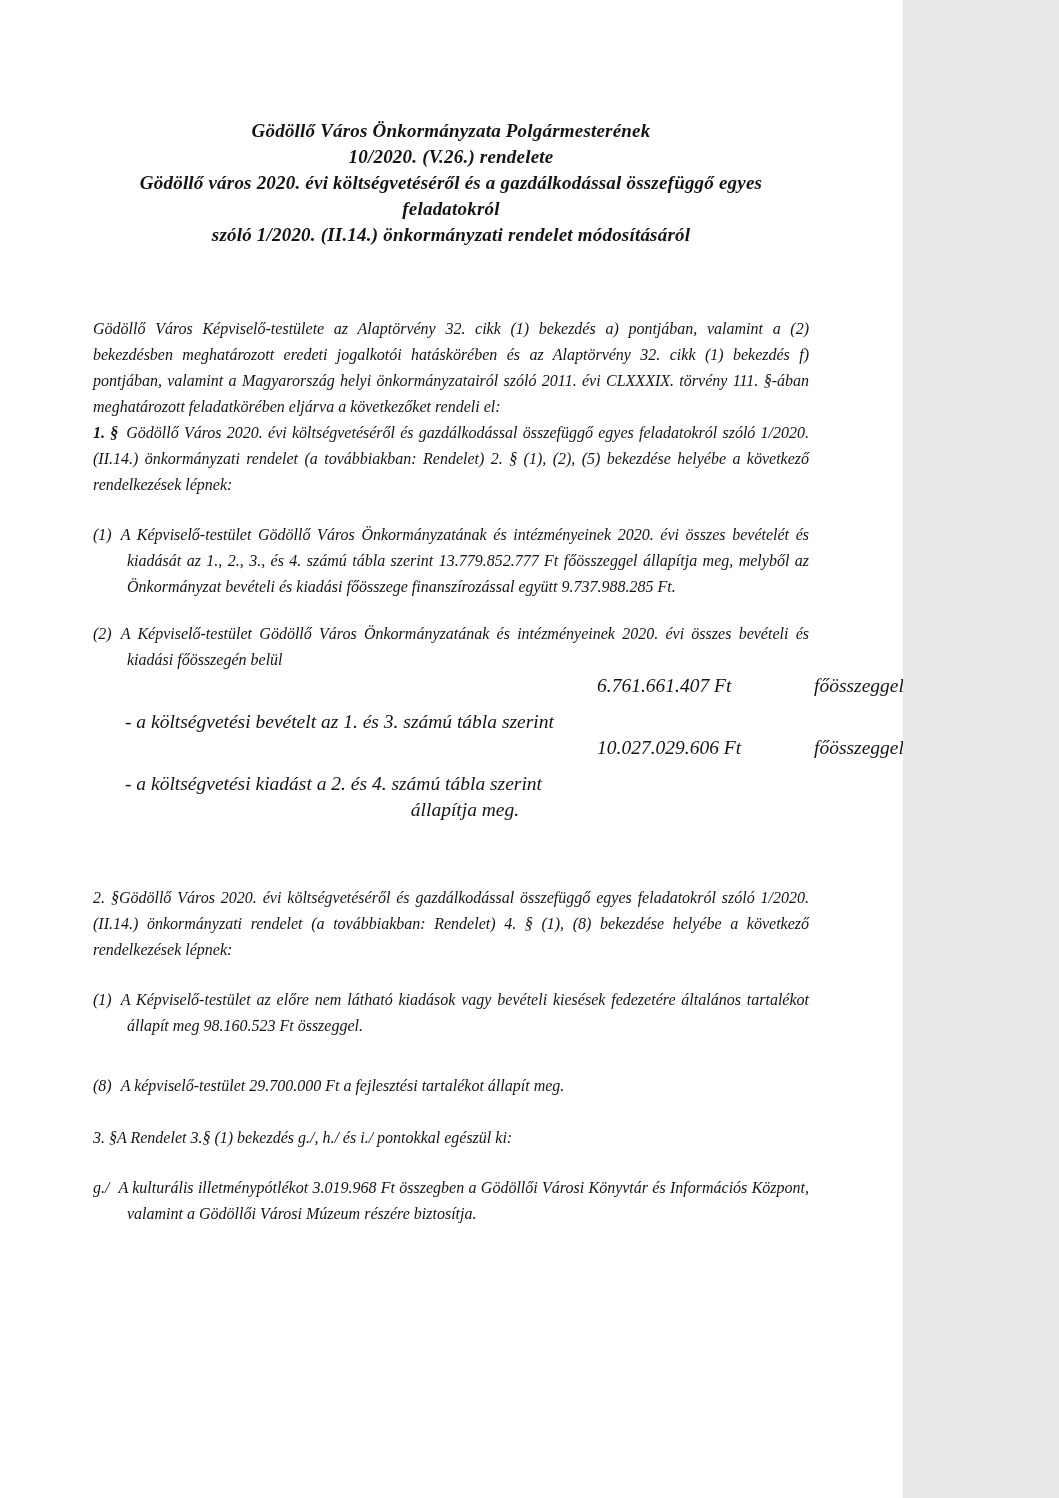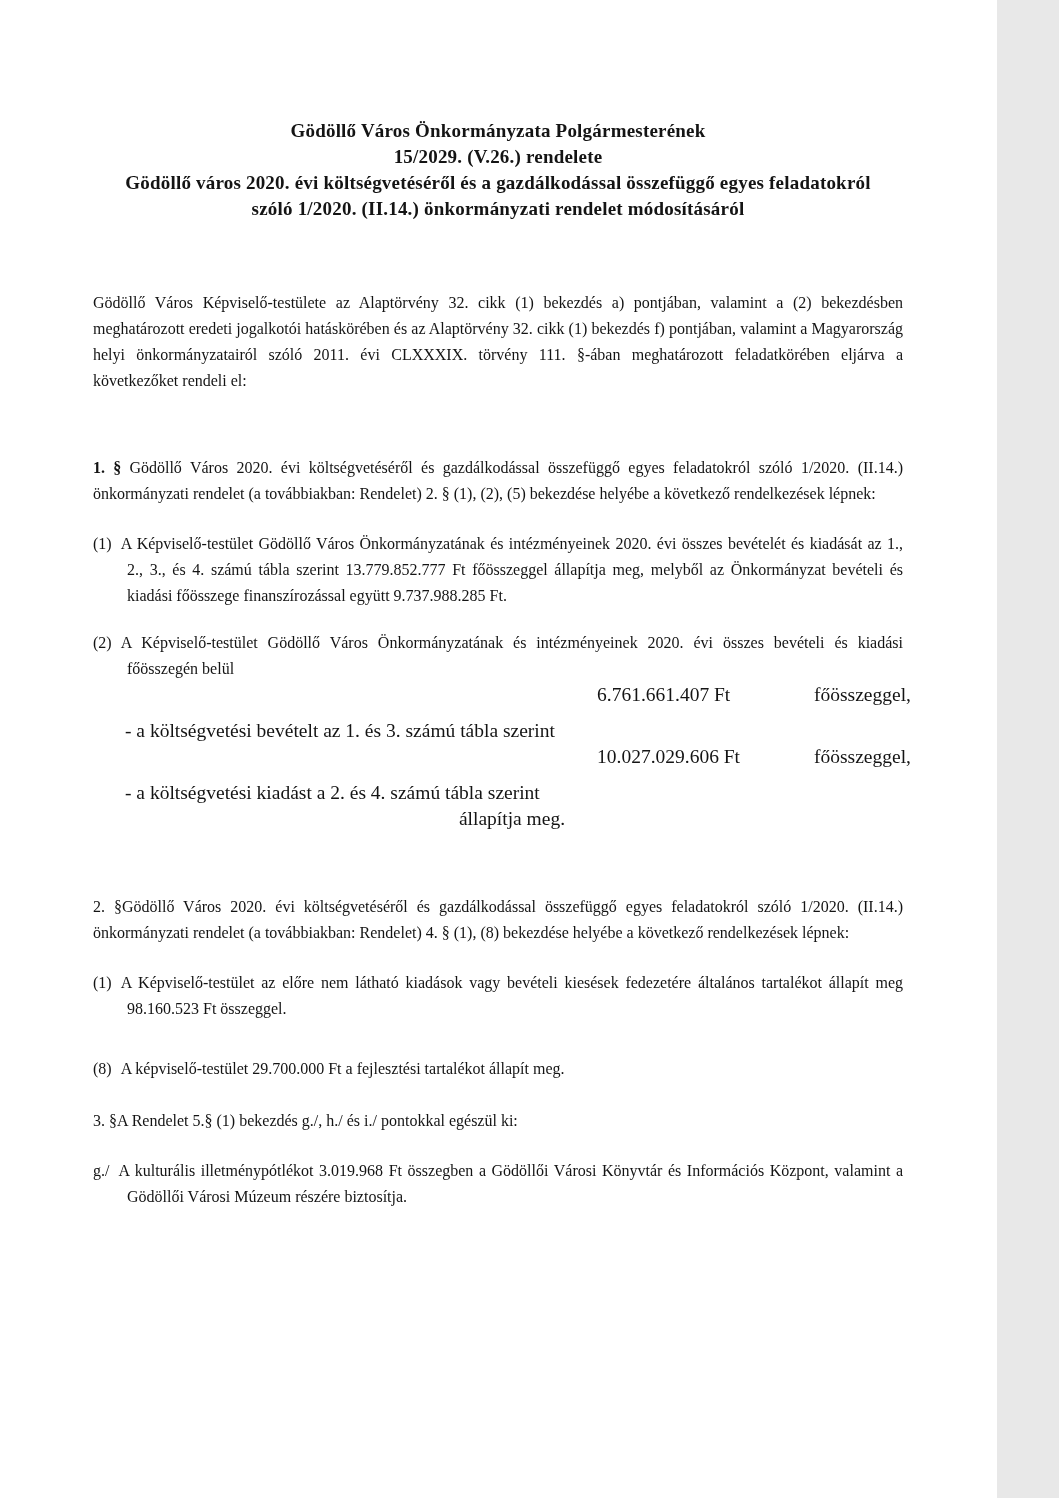--- a/index.html
+++ b/index.html
@@ -4,40 +4,41 @@
 <style>
   * { margin: 0; padding: 0; box-sizing: border-box; }
   html, body { background: #e8e8e8; }
   body {
     width: 1059px;
     font-family: "Liberation Serif", "DejaVu Serif", serif;
     color: #141414;
   }
   .page {
     position: relative;
-    width: 997px;
+    width: 903px;
     height: 1498px;
     background: #ffffff;
     padding: 118px 94px 0 93px;
     overflow: hidden;
+    font-style: italic;
   }
   .title-block {
     text-align: center;
     font-weight: bold;
     font-size: 19px;
     line-height: 26px;
     letter-spacing: 0.2px;
   }
   .para {
     font-size: 16px;
     line-height: 26px;
     text-align: justify;
   }
   .preamble { margin-top: 68px; }
-  .section-head { margin-top: 61px; }
+  .section-head { }
   .section-head .sec-marker { font-weight: bold; margin-right: 8px; }
   .hang {
     margin-top: 24px;
     padding-left: 34px;
     text-indent: -34px;
   }
   .hang .hang-marker { margin-right: 9px; }
   .sub-block { padding-left: 32px; }
   .sub-row {
     display: flex;
@@ -65,21 +66,21 @@
     border-radius: 50%;
   }
 </style>
 </head>
 <body>
 
 <div class="page">
 
   <div class="title-block">
     <div>Gödöllő Város Önkormányzata Polgármesterének</div>
-    <div>15/2029. (V.26.) rendelete</div>
+    <div>10/2020. (V.26.) rendelete</div>
     <div>Gödöllő város 2020. évi költségvetéséről és a gazdálkodással összefüggő egyes feladatokról</div>
     <div>szóló 1/2020. (II.14.) önkormányzati rendelet módosításáról</div>
   </div>
 
   <p class="para preamble">Gödöllő Város Képviselő-testülete az Alaptörvény 32. cikk (1) bekezdés a) pontjában, valamint a (2) bekezdésben meghatározott eredeti jogalkotói hatáskörében és az Alaptörvény 32. cikk (1) bekezdés f) pontjában, valamint a Magyarország helyi önkormányzatairól szóló 2011. évi CLXXXIX. törvény 111. §-ában meghatározott feladatkörében eljárva a következőket rendeli el:</p>
 
   <p class="para section-head">
     <span class="sec-marker">1. §</span><span>Gödöllő Város 2020. évi költségvetéséről és gazdálkodással összefüggő egyes feladatokról szóló 1/2020. (II.14.) önkormányzati rendelet (a továbbiakban: Rendelet) 2. § (1), (2), (5) bekezdése helyébe a következő rendelkezések lépnek:</span>
   </p>
 
@@ -113,21 +114,21 @@
 
   <div class="para hang mt-24">
     <span class="hang-marker">(1)</span><span>A Képviselő-testület az előre nem látható kiadások vagy bevételi kiesések fedezetére általános tartalékot állapít meg 98.160.523 Ft összeggel.</span>
   </div>
 
   <div class="para hang mt-34">
     <span class="hang-marker">(8)</span><span>A képviselő-testület 29.700.000 Ft a fejlesztési tartalékot állapít meg.</span>
   </div>
 
   <p class="para mt-26">
-    <span class="sec-marker">3. §</span><span>A Rendelet 5.§ (1) bekezdés g./, h./ és i./ pontokkal egészül ki:</span>
+    <span class="sec-marker">3. §</span><span>A Rendelet 3.§ (1) bekezdés g./, h./ és i./ pontokkal egészül ki:</span>
   </p>
 
   <div class="para hang mt-24">
     <span class="hang-marker">g./</span><span>A kulturális illetménypótlékot 3.019.968 Ft összegben a Gödöllői Városi Könyvtár és Információs Központ, valamint a Gödöllői Városi Múzeum részére biztosítja.</span>
   </div>
 
   <div class="scan-speck"></div>
 
 </div>
 

